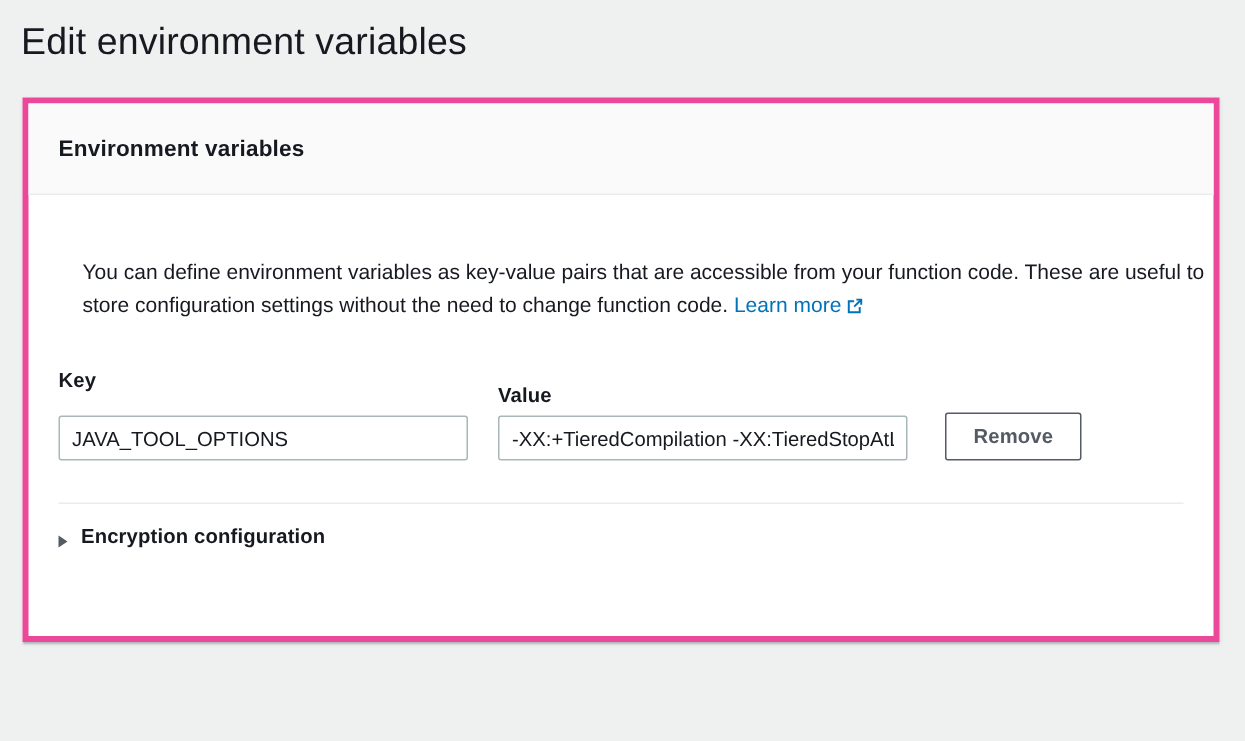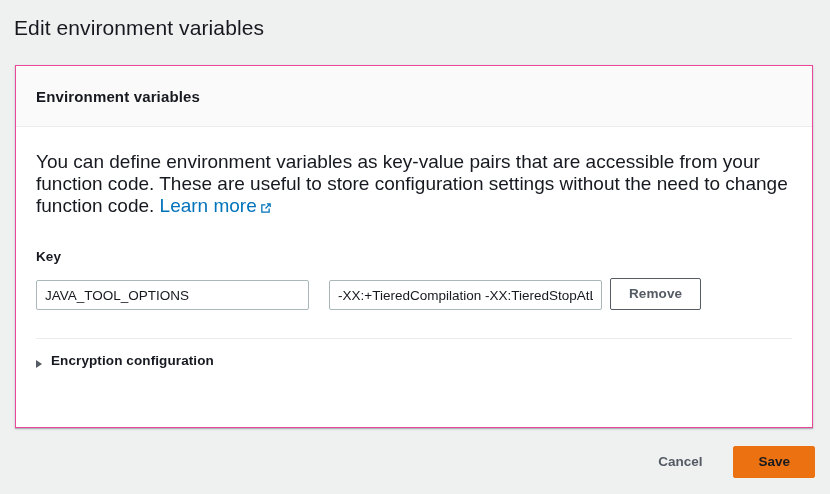--- a/index.html
+++ b/index.html
@@ -16,35 +16,35 @@
   }
   .page {
     position: relative;
     width: 830px;
     height: 494px;
   }
   .page-title {
     position: absolute;
     left: 14px;
     top: 12px;
-    font-size: 21px;
+    font-size: 25px;
     line-height: 32px;
     font-weight: 400;
     color: #16191f;
     letter-spacing: 0.1px;
     white-space: nowrap;
   }
   .card {
     position: absolute;
     left: 15px;
     top: 65px;
     width: 798px;
     height: 363px;
     background: #ffffff;
-    border: 1px solid #ec4899;
+    border: 4px solid #ec4899;
     box-shadow: 0 1px 1px 0 rgba(0,28,36,0.22), 0 1px 3px 0 rgba(0,28,36,0.10);
     box-sizing: border-box;
   }
   .card-header {
     height: 61px;
     background: #fafafa;
     border-bottom: 1px solid #eaeded;
     box-sizing: border-box;
     display: flex;
     align-items: center;
@@ -53,25 +53,25 @@
   .card-header-title {
     font-size: 15px;
     font-weight: bold;
     color: #16191f;
     letter-spacing: 0.15px;
   }
   .card-body {
     padding: 24px 20px 0 20px;
   }
   .description {
-    font-size: 19px;
+    font-size: 14px;
     line-height: 22px;
     color: #16191f;
     width: 770px;
-    margin: 0;
+    margin: 16px;
   }
   .link {
     color: #0073bb;
     text-decoration: none;
     white-space: nowrap;
   }
   .ext-icon {
     display: inline-block;
     vertical-align: -2px;
     margin-left: 3px;
@@ -120,21 +120,21 @@
     background: #ffffff;
     border: 1px solid #545b64;
     color: #545b64;
     height: 32px;
     padding: 0 18px;
     line-height: 30px;
     box-sizing: border-box;
     white-space: nowrap;
   }
   .btn-remove {
-    margin-left: 8px;
+    margin-left: 25px;
     margin-bottom: 0;
   }
   .btn-add {
     margin-top: 20px;
     padding: 0 13px;
   }
   .divider {
     margin-top: 28px;
     border-top: 1px solid #eaeded;
   }
@@ -215,35 +215,32 @@
               </svg></span></a></p>
 
       <div class="fields-row">
 
         <div class="field-group key">
           <label class="field-label">Key</label>
           <input class="text-input" type="text" spellcheck="false" value="JAVA_TOOL_OPTIONS" style="">
         </div>
 
         <div class="field-group value">
+          <label class="field-label">Value</label>
           <input class="text-input" type="text" spellcheck="false" value="-XX:+TieredCompilation -XX:TieredStopAtLevel=1" style="">
         </div>
 
         <button class="btn btn-remove">Remove</button>
       </div>
 
 
       <div class="divider"></div>
 
       <div class="expandable">
         <span class="caret"></span>
         <span class="expandable-label">Encryption configuration</span>
       </div>
 
     </div>
   </div>
 
-  <div class="footer">
-    <button class="btn-cancel">Cancel</button>
-    <button class="btn-save">Save</button>
-  </div>
 
 </div>
 
 </body></html>

